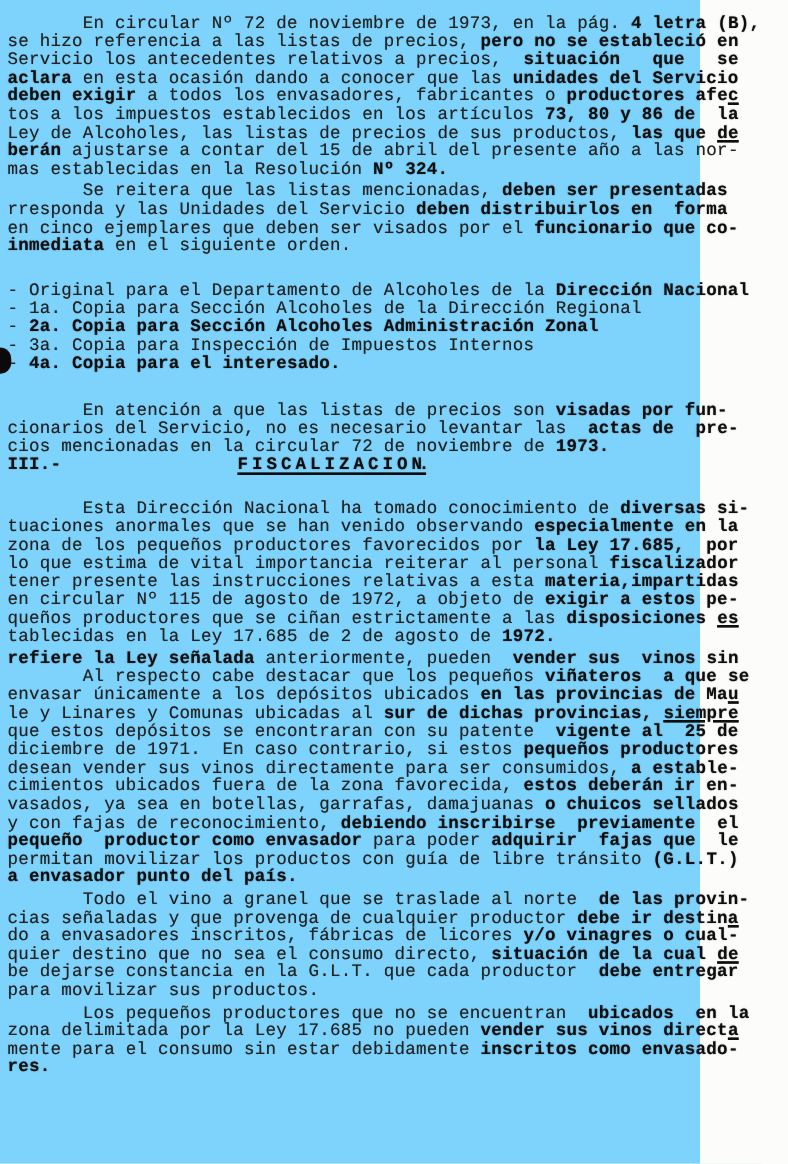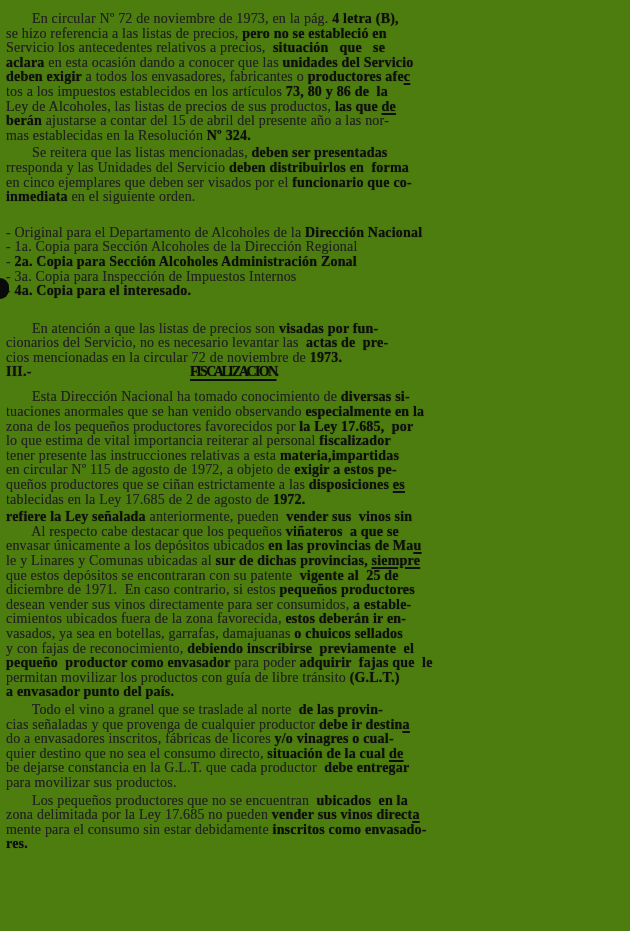--- a/index.html
+++ b/index.html
@@ -8,25 +8,25 @@
     background: #fcfcfa;
   }
   body {
     width: 630px;
     height: 931px;
     overflow: hidden;
   }
   .page {
     position: relative;
     box-sizing: border-box;
-    width: 630px;
+    width: 560px;
     height: 931px;
     padding: 12px 8px 0 6px;
-    background: #4d7c0f;
-    font-family: Liberation Serif, serif;
+    background: #7dd3fc;
+    font-family: Liberation Mono, monospace;
     font-size: 14px;
     line-height: 14.6px;
     letter-spacing: 0.2px;
     color: #222222;
   }
   .line {
     white-space: pre;
     height: 14.6px;
     line-height: 14.6px;
     text-shadow: 0 0 0.6px rgba(25, 25, 25, 0.5);
@@ -43,21 +43,21 @@
   }
   .block-paragraph { margin-top: 3px; }
   .block-paragraph:first-child { margin-top: 0; }
   .block-list { margin-top: 21px; }
   .block-list + .block-paragraph { margin-top: 23px; }
   .block-heading {
     display: flex;
     align-items: baseline;
     height: 15px;
   }
-  .block-heading + .block-paragraph { margin-top: 10px; }
+  .block-heading + .block-paragraph { margin-top: 20px; }
   .heading-label {
     font-weight: bold;
     color: #101010;
     width: 184px;
     flex: 0 0 184px;
     text-shadow: 0 0 1px rgba(0,0,0,0.55);
   }
   .heading-title {
     font-weight: bold;
     color: #0c0c0c;

